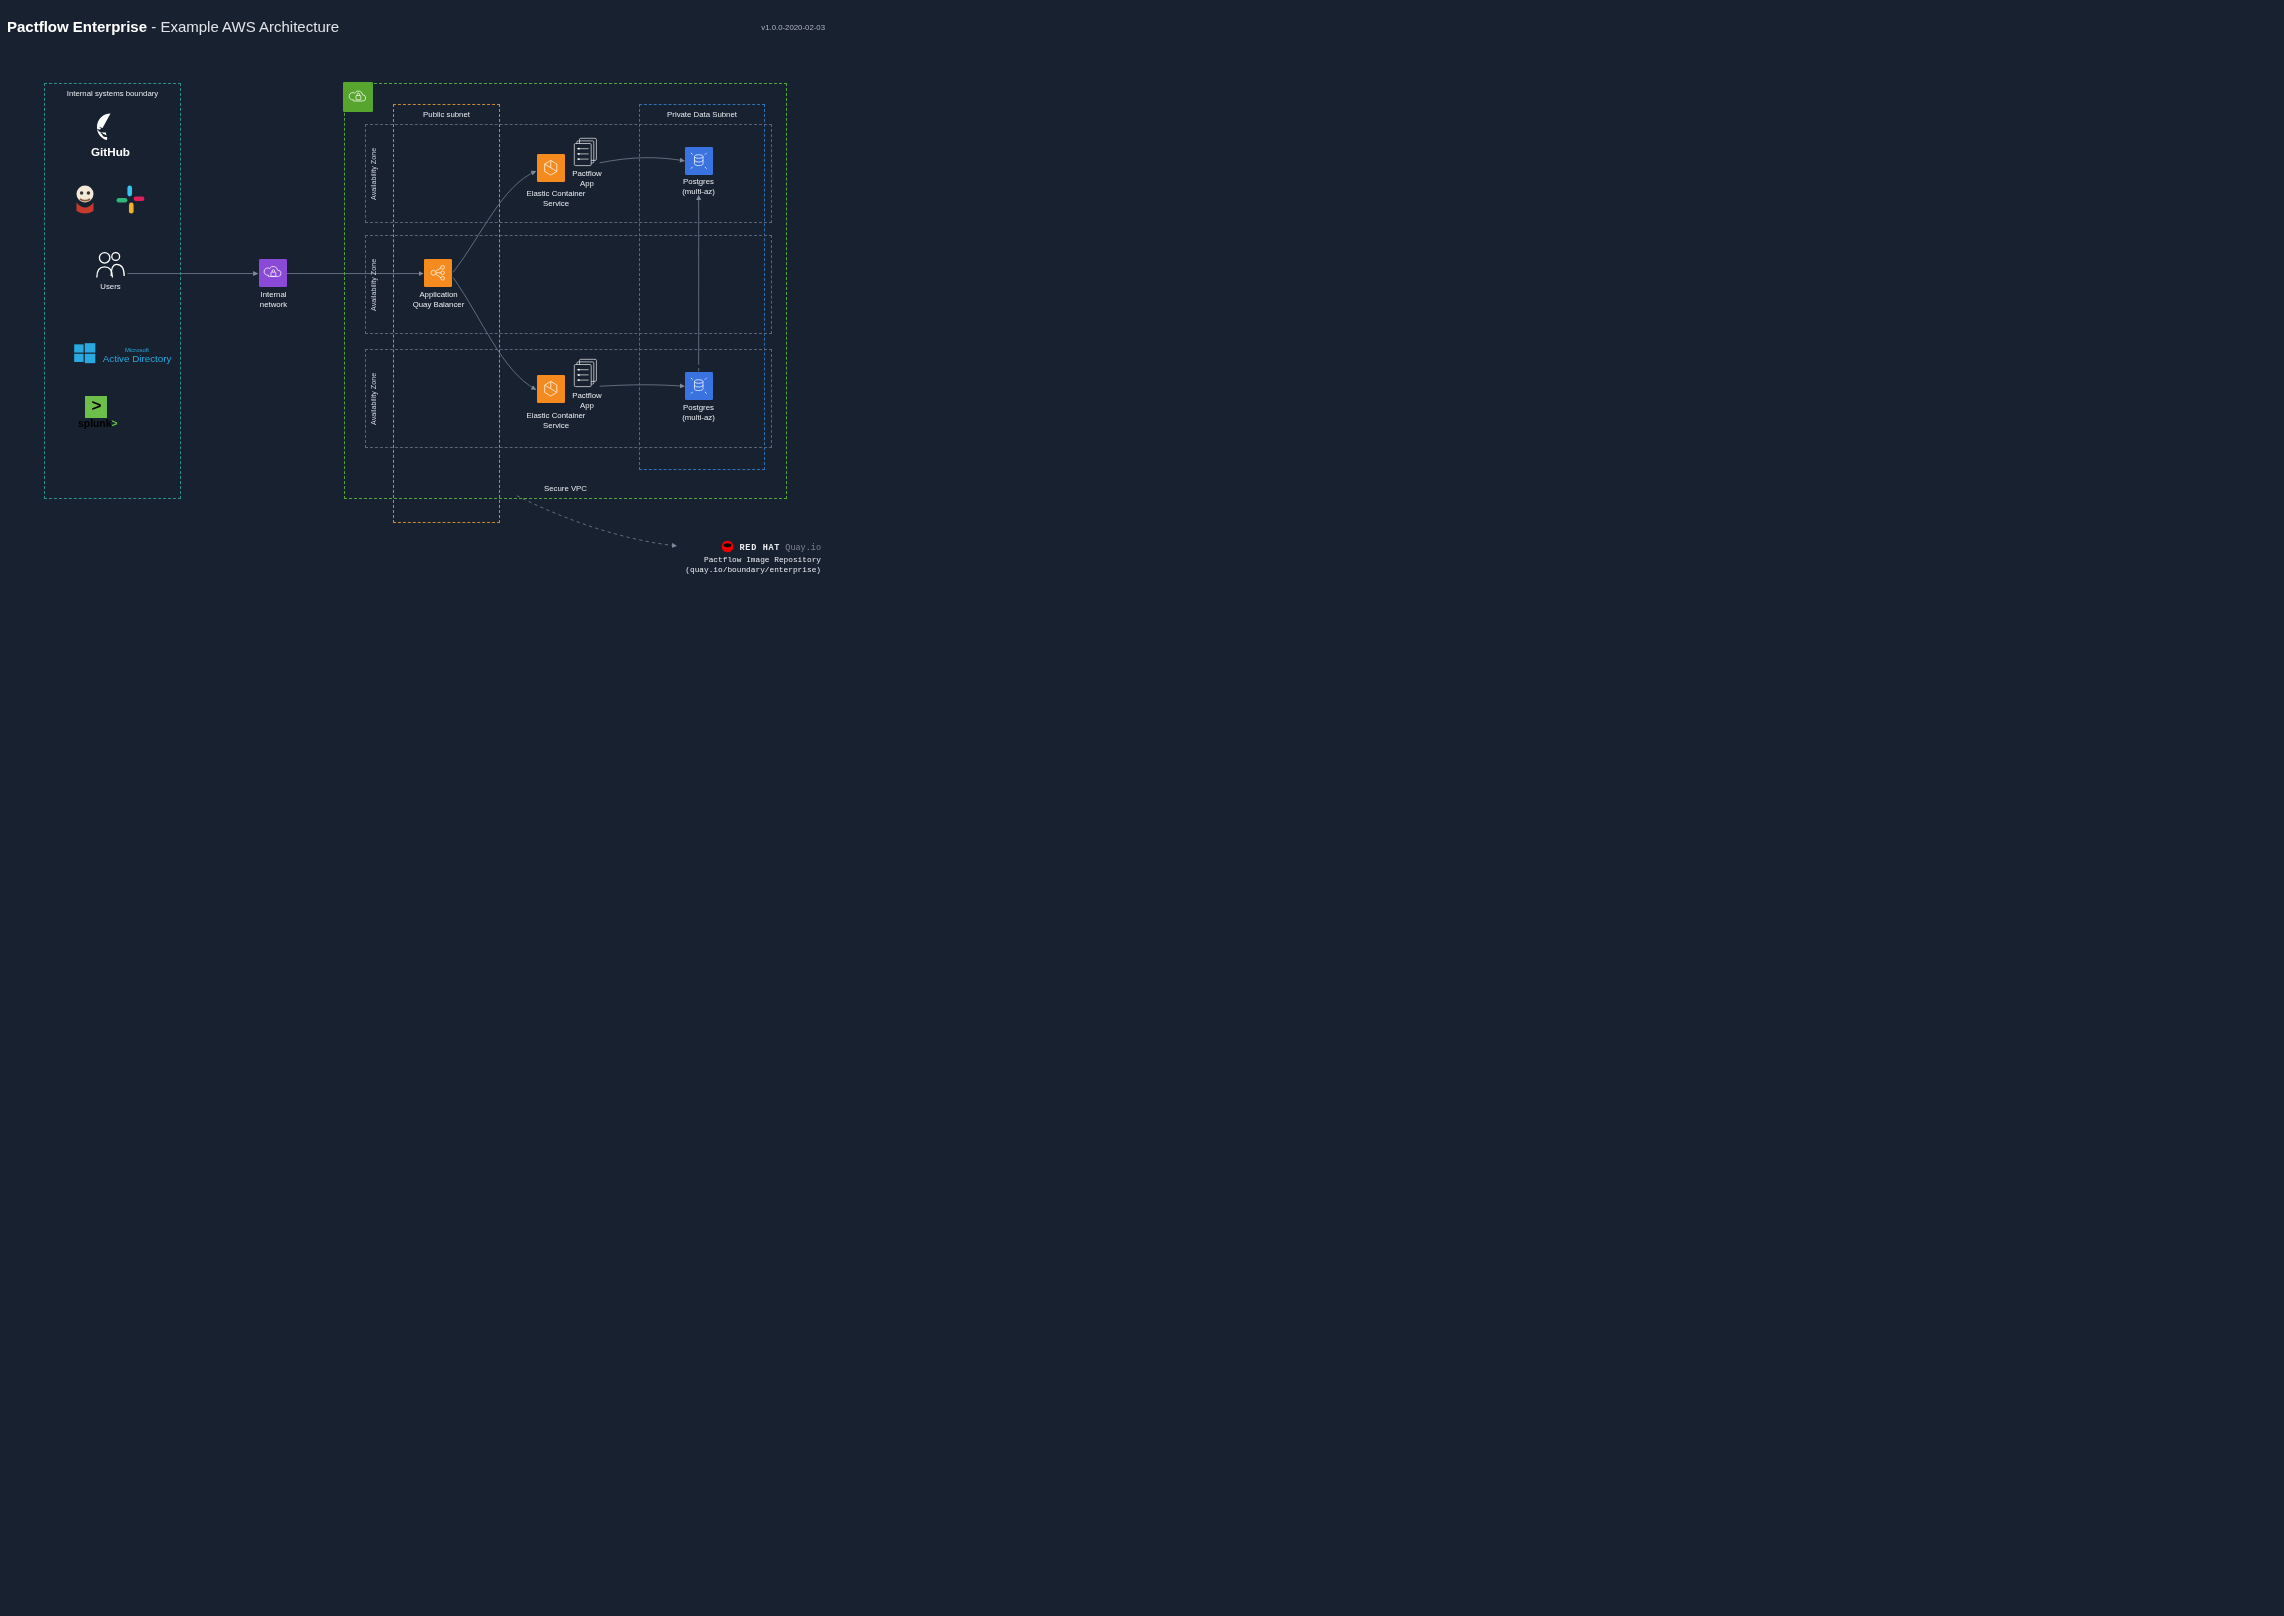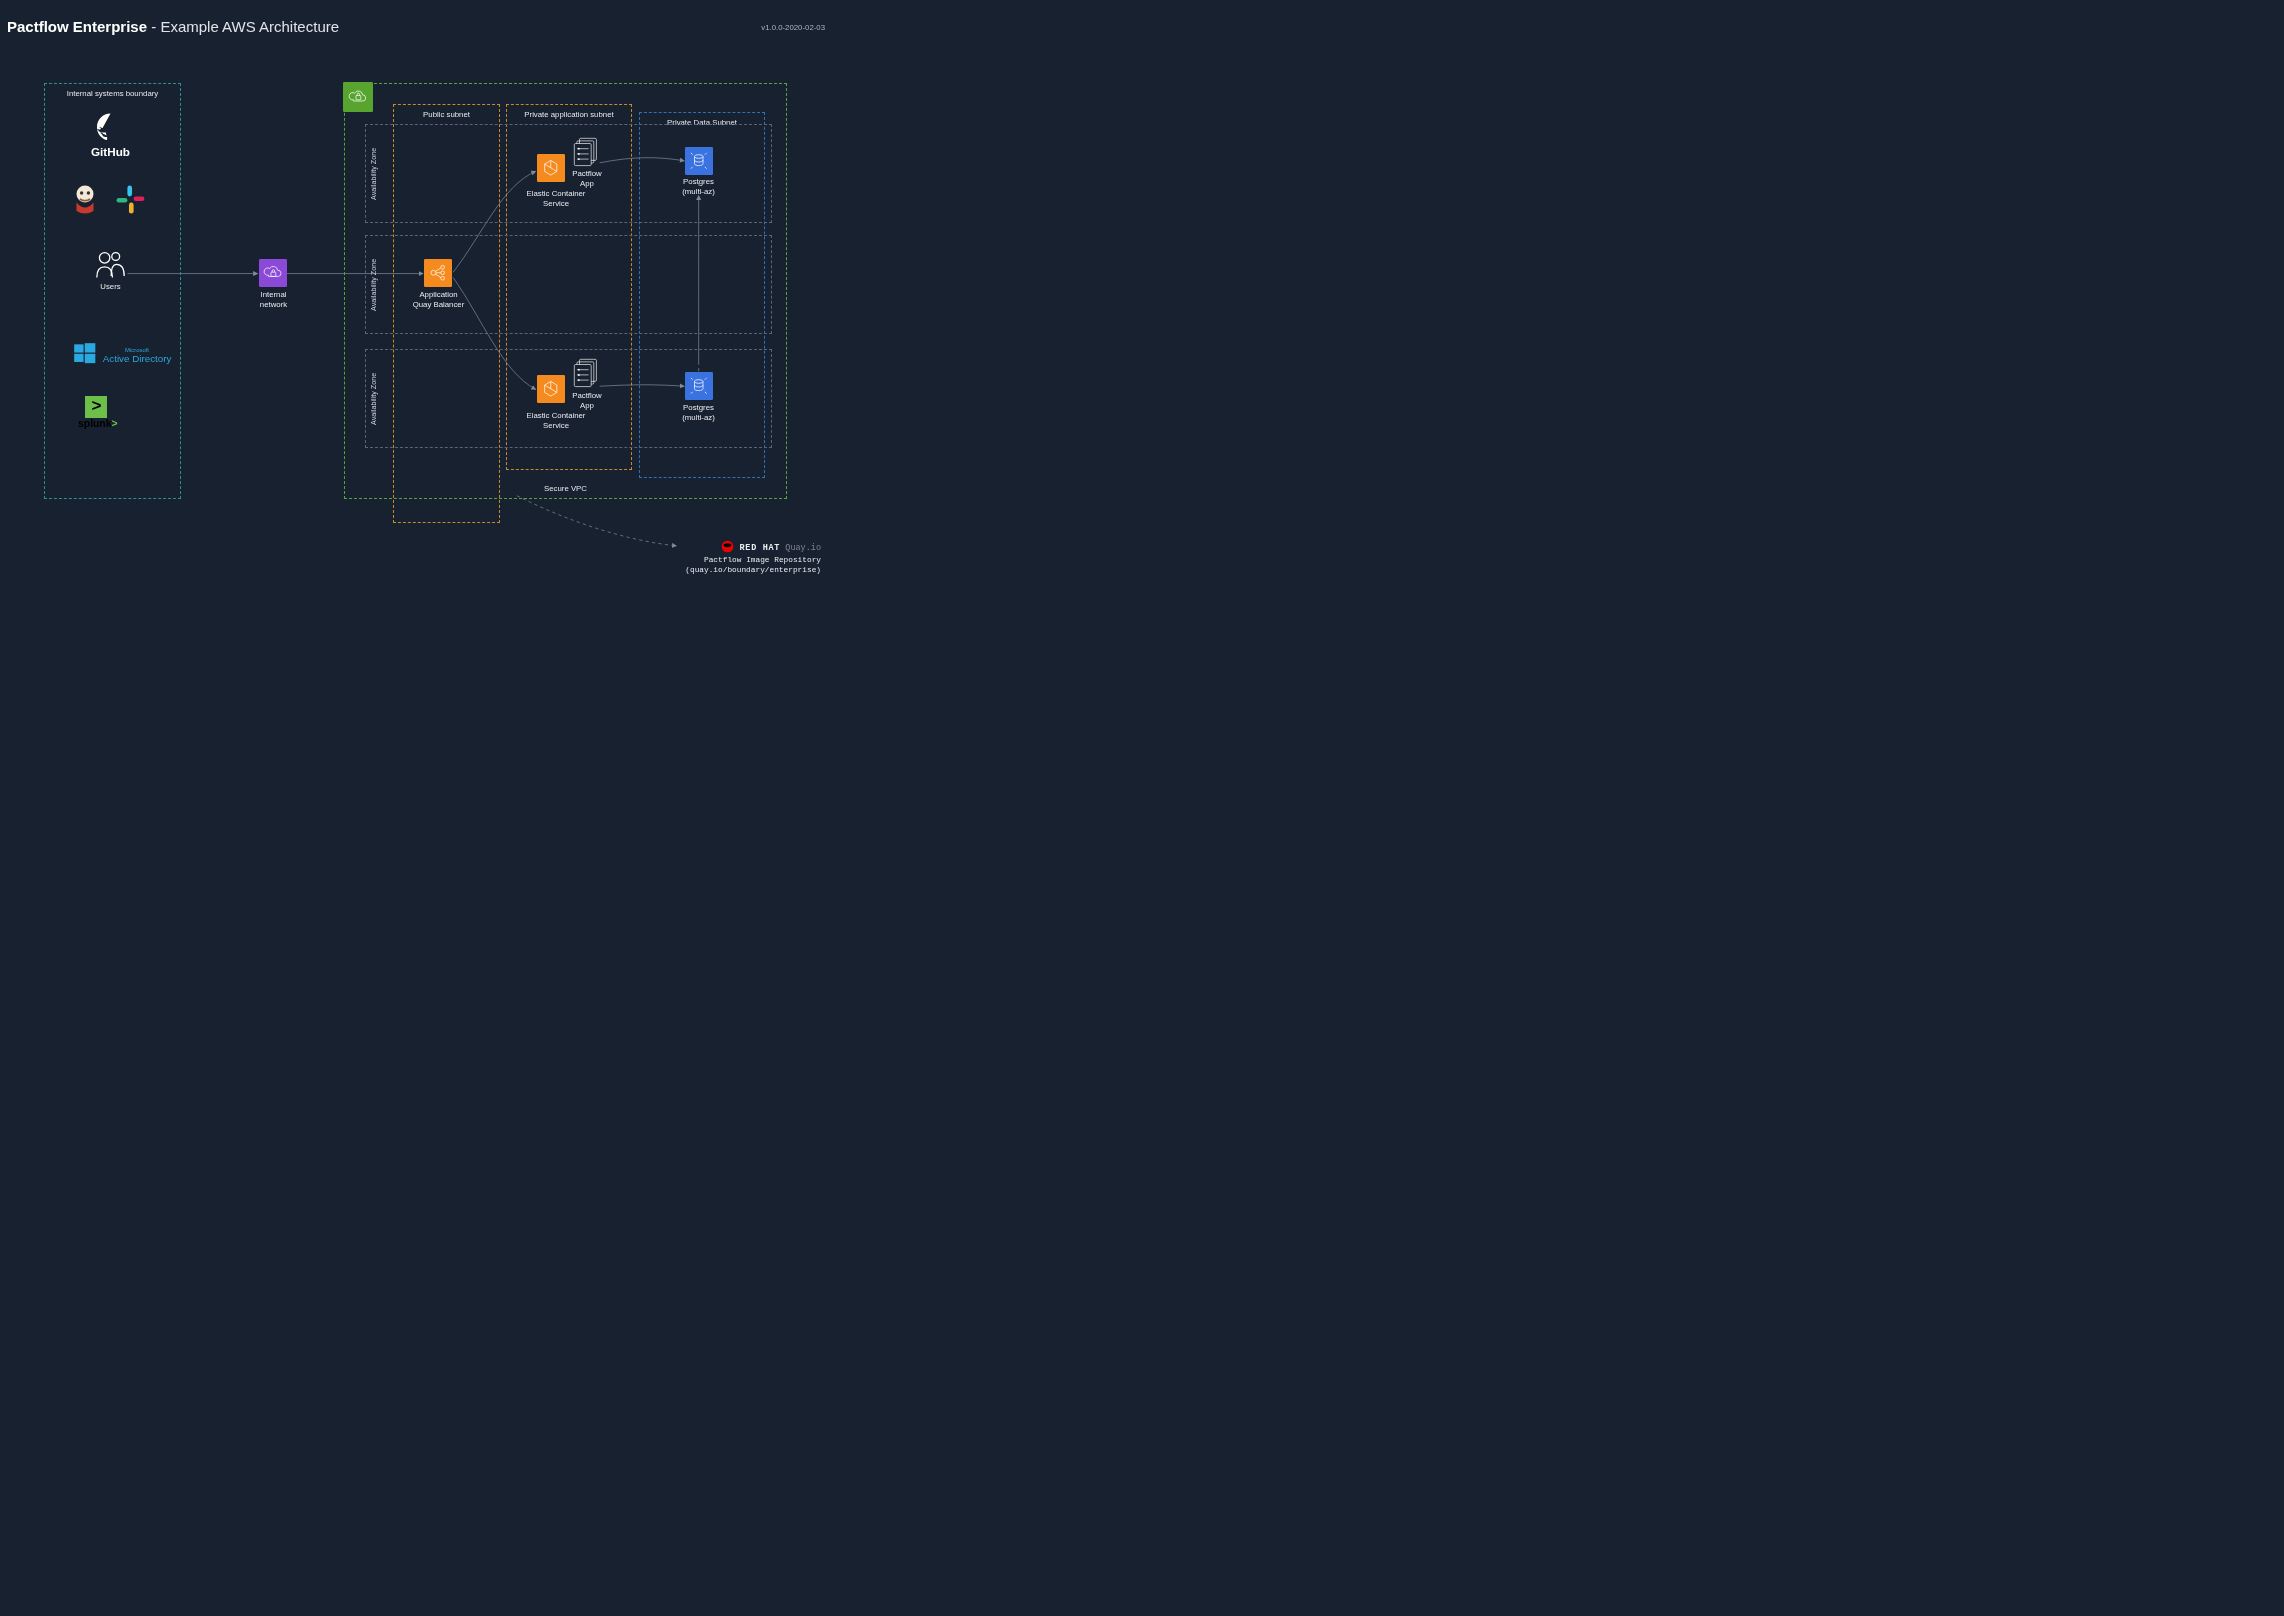--- a/index.html
+++ b/index.html
@@ -7,21 +7,21 @@
   .title{position:absolute;left:7px;top:18px;font-size:15px;color:#fff;}
   .title b{font-weight:700;}
   .title span.sub{font-weight:300;color:#e0e3e8;}
   .version{position:absolute;right:18px;top:23px;font-size:7.8px;color:#aeb4c0;}
 
   
   .box{position:absolute;border:0.7px dashed #7b8698;box-sizing:border-box;}
   .box.teal{border-color:#2f8f8a;}
   .box.green{border-color:#53a63e;}
   .box.orange{border-color:#c88a2d;}
-  .box.blue{border-color:#2f72b5;margin-top:8px;}
+  .box.blue{border-color:#2f72b5;}
   .box.gray{border-color:#5a6476;}
 
   .box-label-top{position:absolute;top:5.2px;left:0;right:0;text-align:center;font-size:7.8px;color:#e4e7ed;}
   .box-label-bottom{position:absolute;bottom:5.2px;left:0;right:0;text-align:center;font-size:7.8px;color:#e4e7ed;margin-top:48px;}
 
   
   .vlabel{position:absolute;writing-mode:vertical-rl;transform:rotate(180deg);font-size:7.2px;color:#cfd4dd;top:0;bottom:0;left:2.6px;display:flex;align-items:center;justify-content:center;}
 
   
   .sq{position:absolute;width:28px;height:28px;border-radius:1.3px;display:flex;align-items:center;justify-content:center;}
@@ -160,23 +160,20 @@
   <div class="sq green" style="left:343px;top:82px;width:30px;height:30px">
     <svg viewBox="0 0 32 32">
         <path d="M9 21a6 6 0 1 1 2-11 7 7 0 0 1 13 3 5 5 0 0 1 0 10H9z"></path>
         <rect x="13" y="14" width="8" height="7" rx="1"></rect>
         <path d="M15 14v-2a2 2 0 0 1 4 0v2"></path>
       </svg>
   </div>
 
   <div class="box orange" style="left:393px;top:104px;width:107px;height:419px">
     <div class="box-label-top">Public subnet</div>
-  </div>
-  <div class="box orange" style="left:506px;top:104px;width:126px;height:366px">
-    <div class="box-label-top">Private application subnet</div>
   </div>
   <div class="box blue" style="left:639px;top:104px;width:126px;height:366px">
     <div class="box-label-top">Private Data Subnet</div>
   </div>
 
   <div class="box gray" style="left:365px;top:124px;width:407px;height:99px">
     <div class="vlabel">Availability Zone</div>
   </div>
   <div class="box gray" style="left:365px;top:235px;width:407px;height:99px">
     <div class="vlabel">Availability Zone</div>

